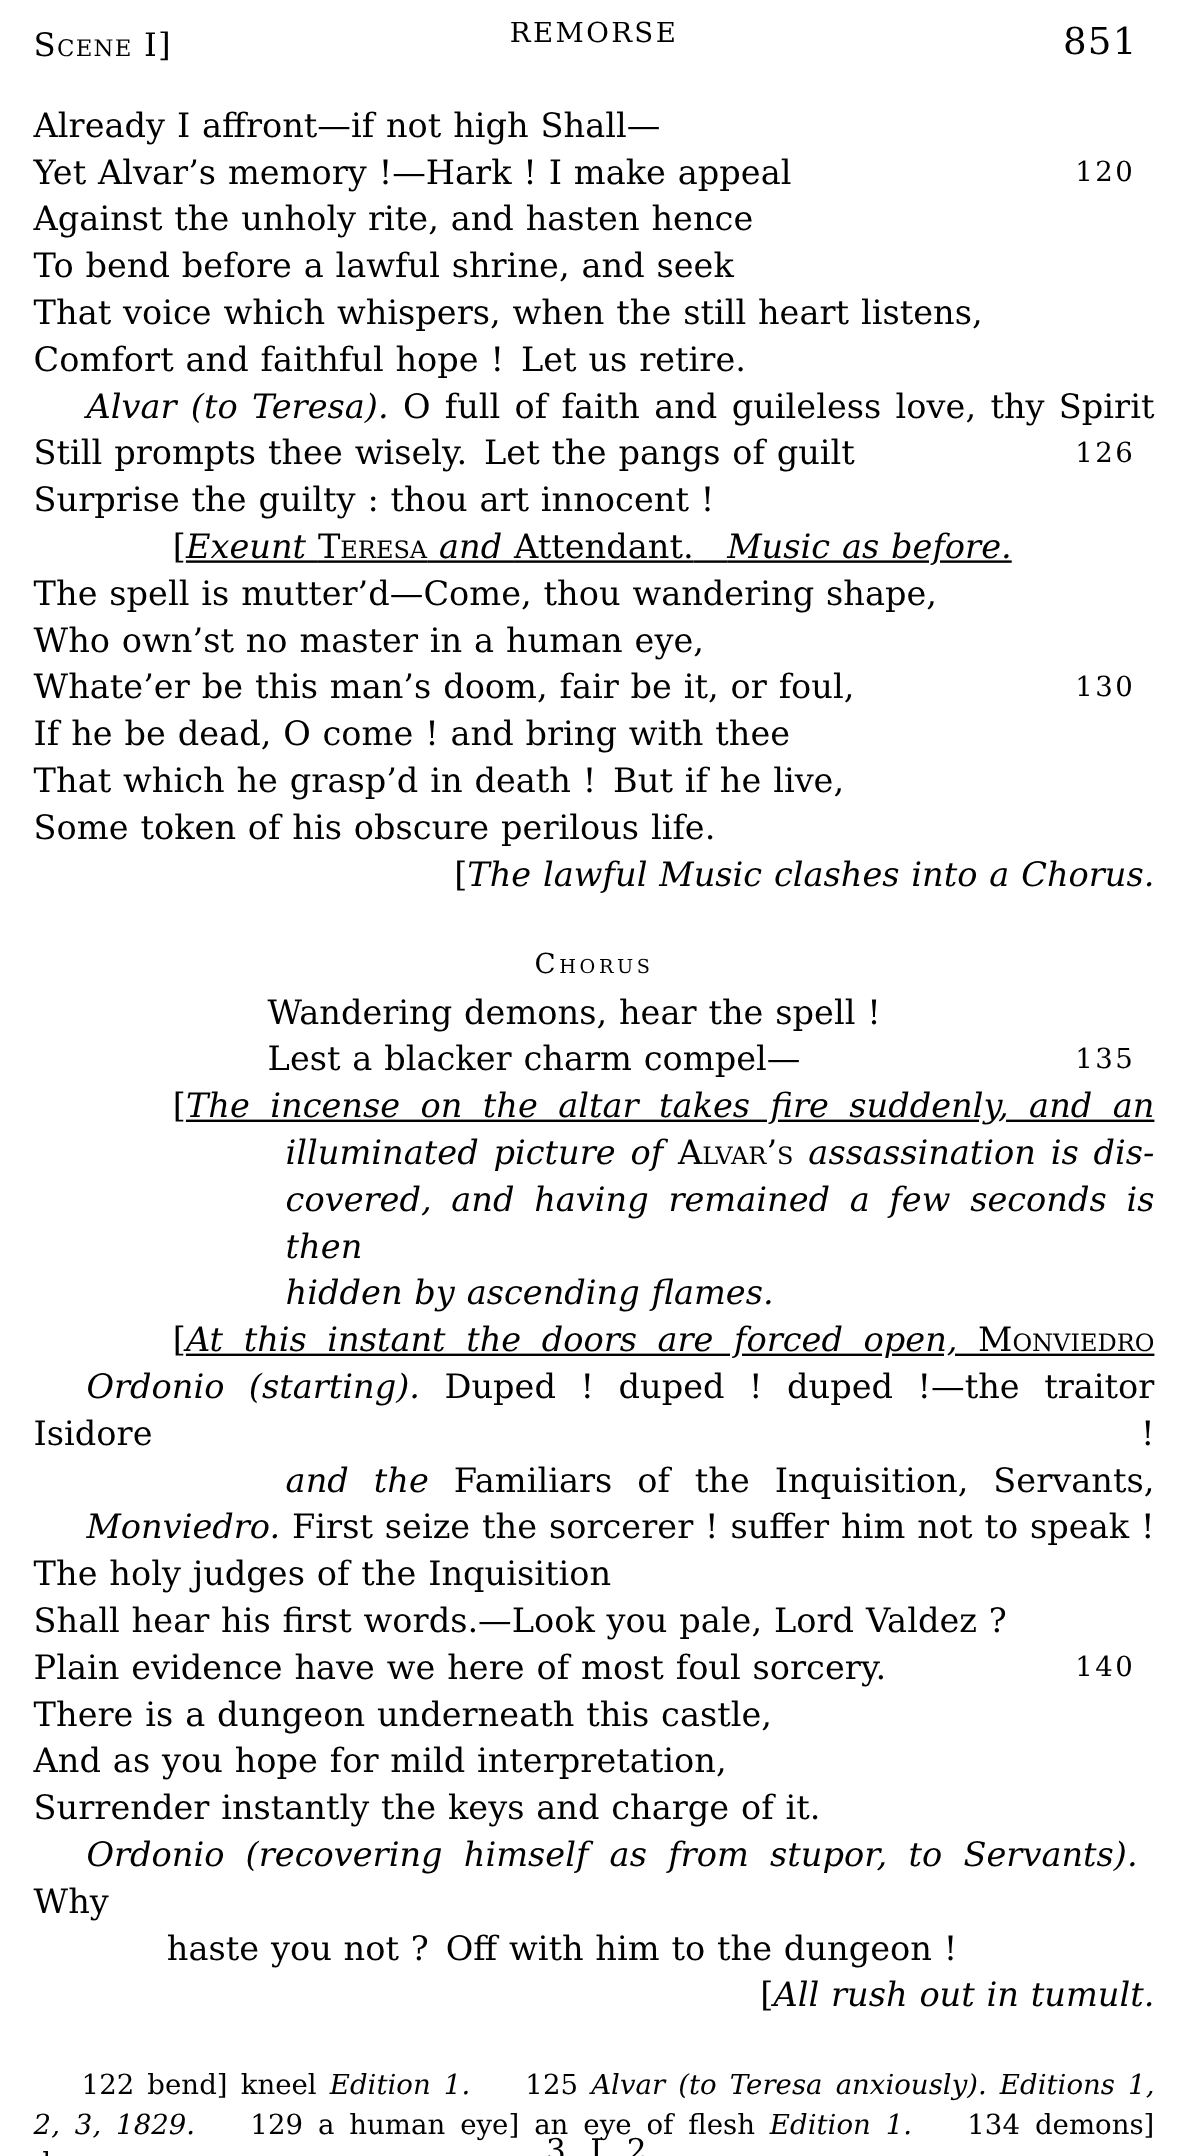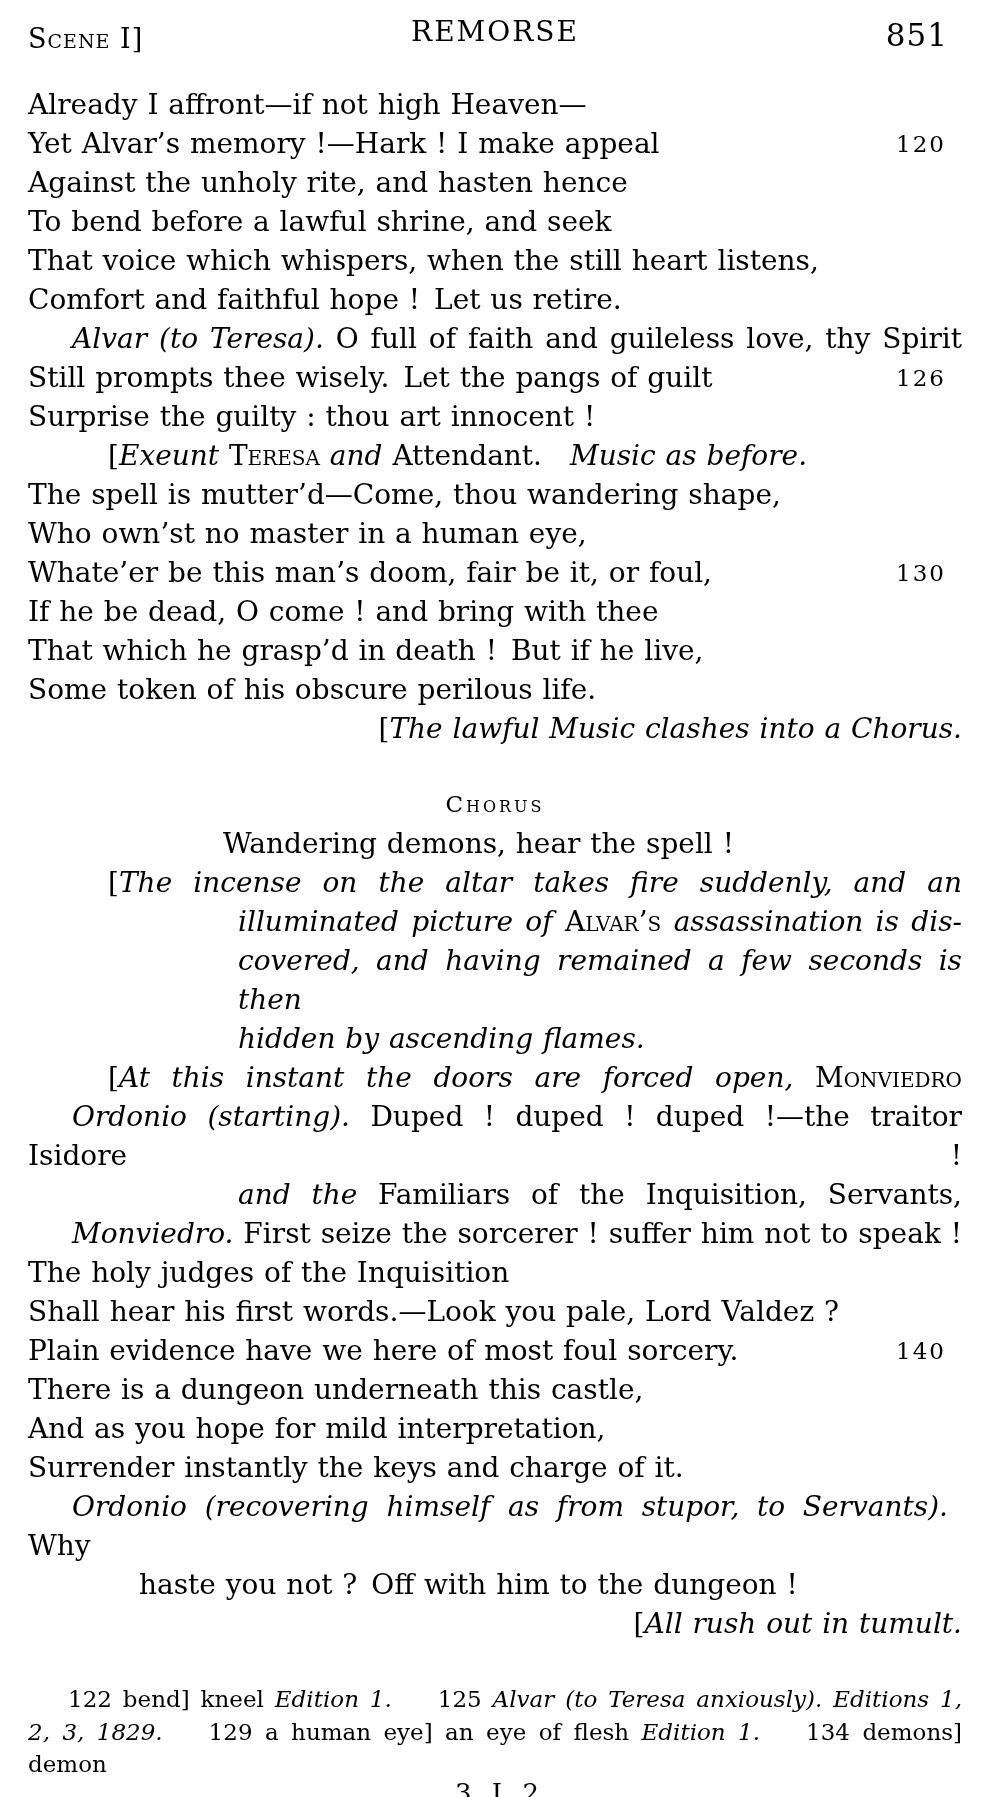--- a/index.html
+++ b/index.html
@@ -5,27 +5,27 @@
   html,body { margin:0; padding:0; background:#777; }
   .page {
     position:relative; width:1000px; height:1797px; margin:0 auto;
     background:#ffffff; color:#000;
     font-family:"DejaVu Serif","Liberation Serif",serif;
     overflow:hidden;
   }
   .inner { padding:15px 38px 0 28px; }
   .pg-header { position:relative; height:42px; }
   .scene { position:absolute; left:0; top:8px; font-variant:small-caps; font-size:27px; letter-spacing:1px; }
-  .running-title { position:absolute; left:0; right:0; top:0; text-align:center; font-size:28px; letter-spacing:2px; }
+  .running-title { position:absolute; left:0; right:0; top:0; text-align:center; font-size:23px; letter-spacing:2px; }
   .pageno { position:absolute; right:14px; top:2px; font-size:31px; letter-spacing:1px; }
 
   .play-text { margin-top:28px; word-spacing:0.06em; }
   .line { position:relative; line-height:39px; font-size:28px; white-space:normal; }
   .speech { text-indent:44px; }
-  .sd1 { margin-left:80px; font-style:italic; }
+  .sd1 { margin-left:116px; font-style:italic;text-decoration:underline; }
   .sd2 { margin-left:210px; font-style:italic; }
   .sdr { text-align:right; font-style:italic; }
   .chorus { margin-left:195px; }
   .indent2 { margin-left:111px; }
   .heading { text-align:center; font-variant:small-caps; letter-spacing:3px; font-size:23px; margin-top:37px; }
   .j { text-align:justify; text-align-last:justify; }
   .it { font-style:italic; }
   .rm { font-style:normal; }
   .sc { font-style:normal; font-variant:small-caps; }
   .lineno { position:absolute; right:16px; top:1px; font-size:23px; line-height:39px; letter-spacing:2px; }
@@ -45,39 +45,40 @@
 <div class="page">
   <div class="inner">
 
     <div class="pg-header">
       <span class="scene">Scene I]</span>
       <span class="running-title">REMORSE</span>
       <span class="pageno">851</span>
     </div>
 
     <div class="play-text" id="play-text">
-        <div class="line verse"><span>Already I affront—if not high Heaven—</span></div>
+        <div class="line verse"><span>Already I affront—if not high Shall—</span></div>
         <div class="line verse"><span>Yet Alvar’s memory !—Hark ! I make appeal</span><span class="lineno">120</span></div>
         <div class="line verse"><span>Against the unholy rite, and hasten hence</span></div>
         <div class="line verse"><span>To bend before a lawful shrine, and seek</span></div>
         <div class="line verse"><span>That voice which whispers, when the still heart listens,</span></div>
         <div class="line verse"><span>Comfort and faithful hope ! Let us retire.</span></div>
         <div class="line speech j"><span class="it">Alvar (to Teresa).</span><span> O full of faith and guileless love, thy Spirit</span></div>
         <div class="line verse"><span>Still prompts thee wisely. Let the pangs of guilt</span><span class="lineno">126</span></div>
         <div class="line verse"><span>Surprise the guilty : thou art innocent !</span></div>
         <div class="line sd1"><span class="rm">[</span><span class="it">Exeunt </span><span class="sc">Teresa</span><span class="it"> and </span><span class="rm">Attendant.</span><span class="rm"> </span><span class="it">Music as before.</span></div>
         <div class="line verse"><span>The spell is mutter’d—Come, thou wandering shape,</span></div>
         <div class="line verse"><span>Who own’st no master in a human eye,</span></div>
         <div class="line verse"><span>Whate’er be this man’s doom, fair be it, or foul,</span><span class="lineno">130</span></div>
         <div class="line verse"><span>If he be dead, O come ! and bring with thee</span></div>
         <div class="line verse"><span>That which he grasp’d in death ! But if he live,</span></div>
         <div class="line verse"><span>Some token of his obscure perilous life.</span></div>
         <div class="line sdr"><span class="rm">[</span><span class="it">The lawful Music clashes into a Chorus.</span></div>
         <div class="line heading"><span>Chorus</span></div>
         <div class="line chorus"><span>Wandering demons, hear the spell !</span></div>
+        <div class="line chorus"><span>Lest a blacker charm compel—</span><span class="lineno">135</span></div>
         <div class="line sd1 j"><span class="rm">[</span><span class="it">The incense on the altar takes fire suddenly, and an</span></div>
         <div class="line sd2 j"><span class="it">illuminated picture of </span><span class="sc">Alvar’s</span><span class="it"> assassination is dis-</span></div>
         <div class="line sd2 j"><span class="it">covered, and having remained a few seconds is then</span></div>
         <div class="line sd2"><span class="it">hidden by ascending flames.</span></div>
         <div class="line sd1 j"><span class="rm">[</span><span class="it">At this instant the doors are forced open, </span><span class="sc">Monviedro</span></div>
         <div class="line speech j"><span class="it">Ordonio (starting).</span><span> Duped ! duped ! duped !—the traitor Isidore !</span></div>
         <div class="line sd2 j"><span class="it">and the </span><span class="rm">Familiars of the Inquisition, Servants,</span></div>
         <div class="line speech j"><span class="it">Monviedro.</span><span> First seize the sorcerer ! suffer him not to speak !</span></div>
         <div class="line verse"><span>The holy judges of the Inquisition</span></div>
         <div class="line verse"><span>Shall hear his first words.—Look you pale, Lord Valdez ?</span></div>

